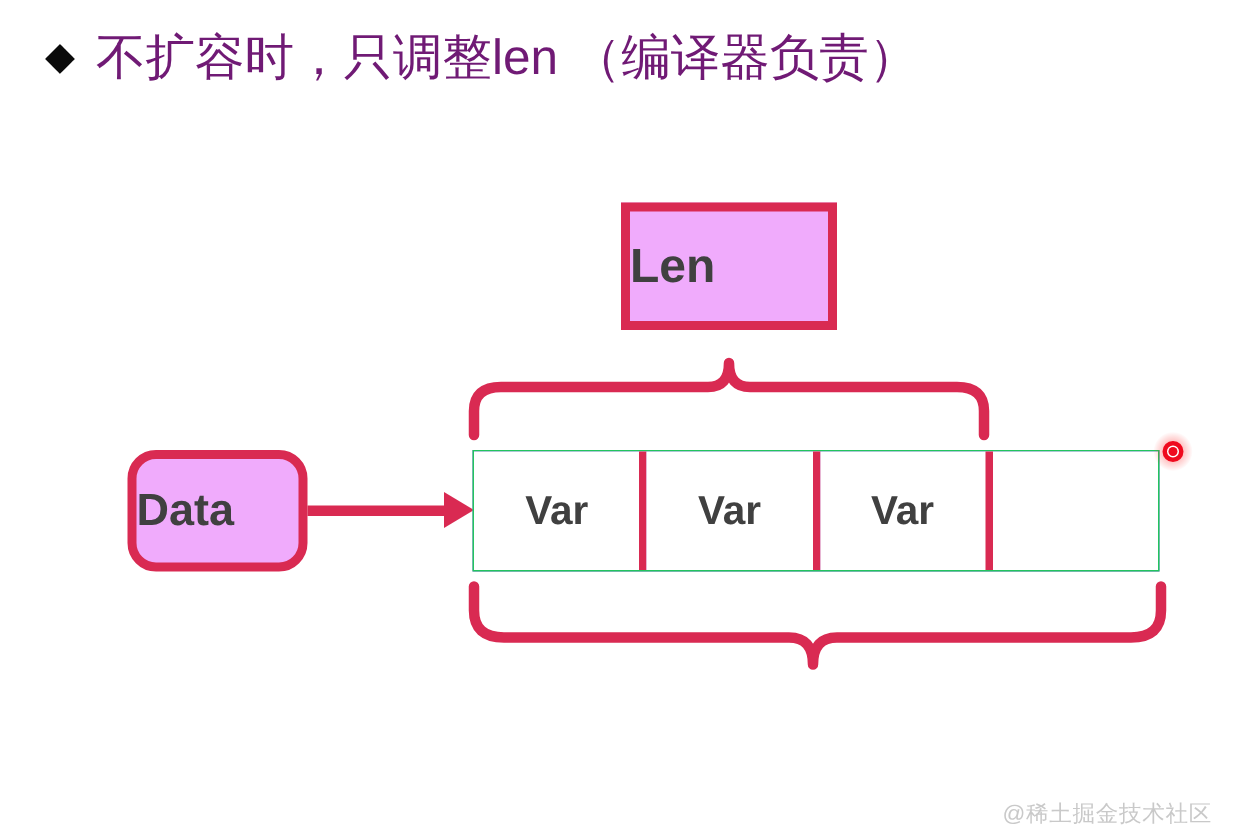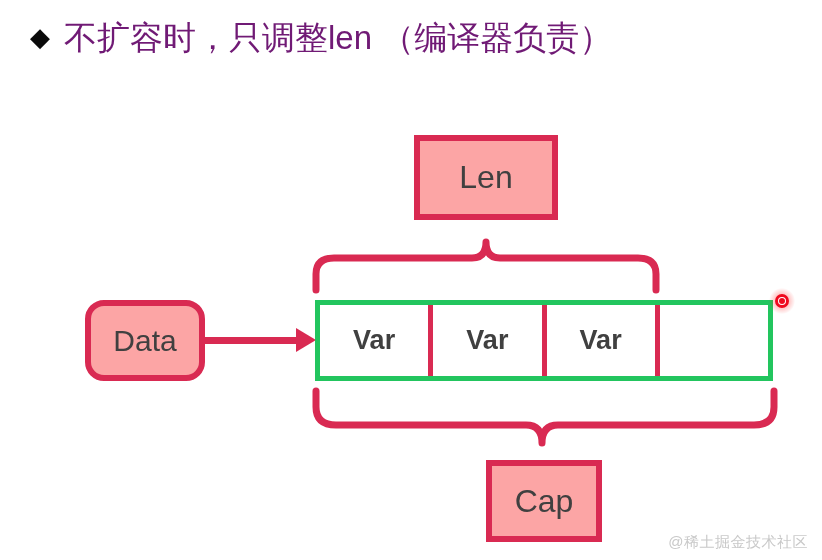--- a/index.html
+++ b/index.html
@@ -48,26 +48,25 @@
     left: 0;
     top: 0;
     width: 822px;
     height: 560px;
   }
 
   .box {
     position: absolute;
     box-sizing: border-box;
     border: 6px solid #d92a52;
-    background: #fca5a5;
+    background: #f0abfc;
     display: flex;
     align-items: center;
-    justify-content: center;
     color: #404040;
-    font-weight: normal;
+    font-weight: bold;
   }
 
   .box-len {
     left: 414px;
     top: 135px;
     width: 144px;
     height: 85px;
     font-size: 32px;
   }
 
@@ -90,21 +89,21 @@
 
   
   .array-row {
     position: absolute;
     left: 315px;
     top: 300px;
     width: 458px;
     height: 81px;
     display: flex;
     box-sizing: border-box;
-    border: 5px solid #22c55e;
+    border: 1px solid #22c55e;
     background: #8b5cf6;
   }
   .array-cell {
     flex: 1 1 0;
     box-sizing: border-box;
     display: flex;
     align-items: center;
     justify-content: center;
     color: #404040;
     font-weight: bold;
@@ -240,23 +239,20 @@
     </div>
     <div class="array-cell">
       <span></span>
     </div>
   </div>
 
   <svg class="brace brace-bottom" viewBox="0 0 470 72" preserveAspectRatio="none">
     <path d="M6,6 L6,22 Q6,40 26,40 L216,40 Q232,40 232,58 Q232,40 248,40 L444,40 Q464,40 464,22 L464,6" fill="none" stroke="#d92a52" stroke-width="7" stroke-linecap="round" stroke-linejoin="round"></path>
   </svg>
 
-  <div class="box box-cap">
-    <span>Cap</span>
-  </div>
 
   <div class="cursor-dot">
     <div class="glow"></div>
     <div class="ring"></div>
     <div class="core"></div>
   </div>
 
 </div>
 
 <div class="watermark">@稀土掘金技术社区</div>

